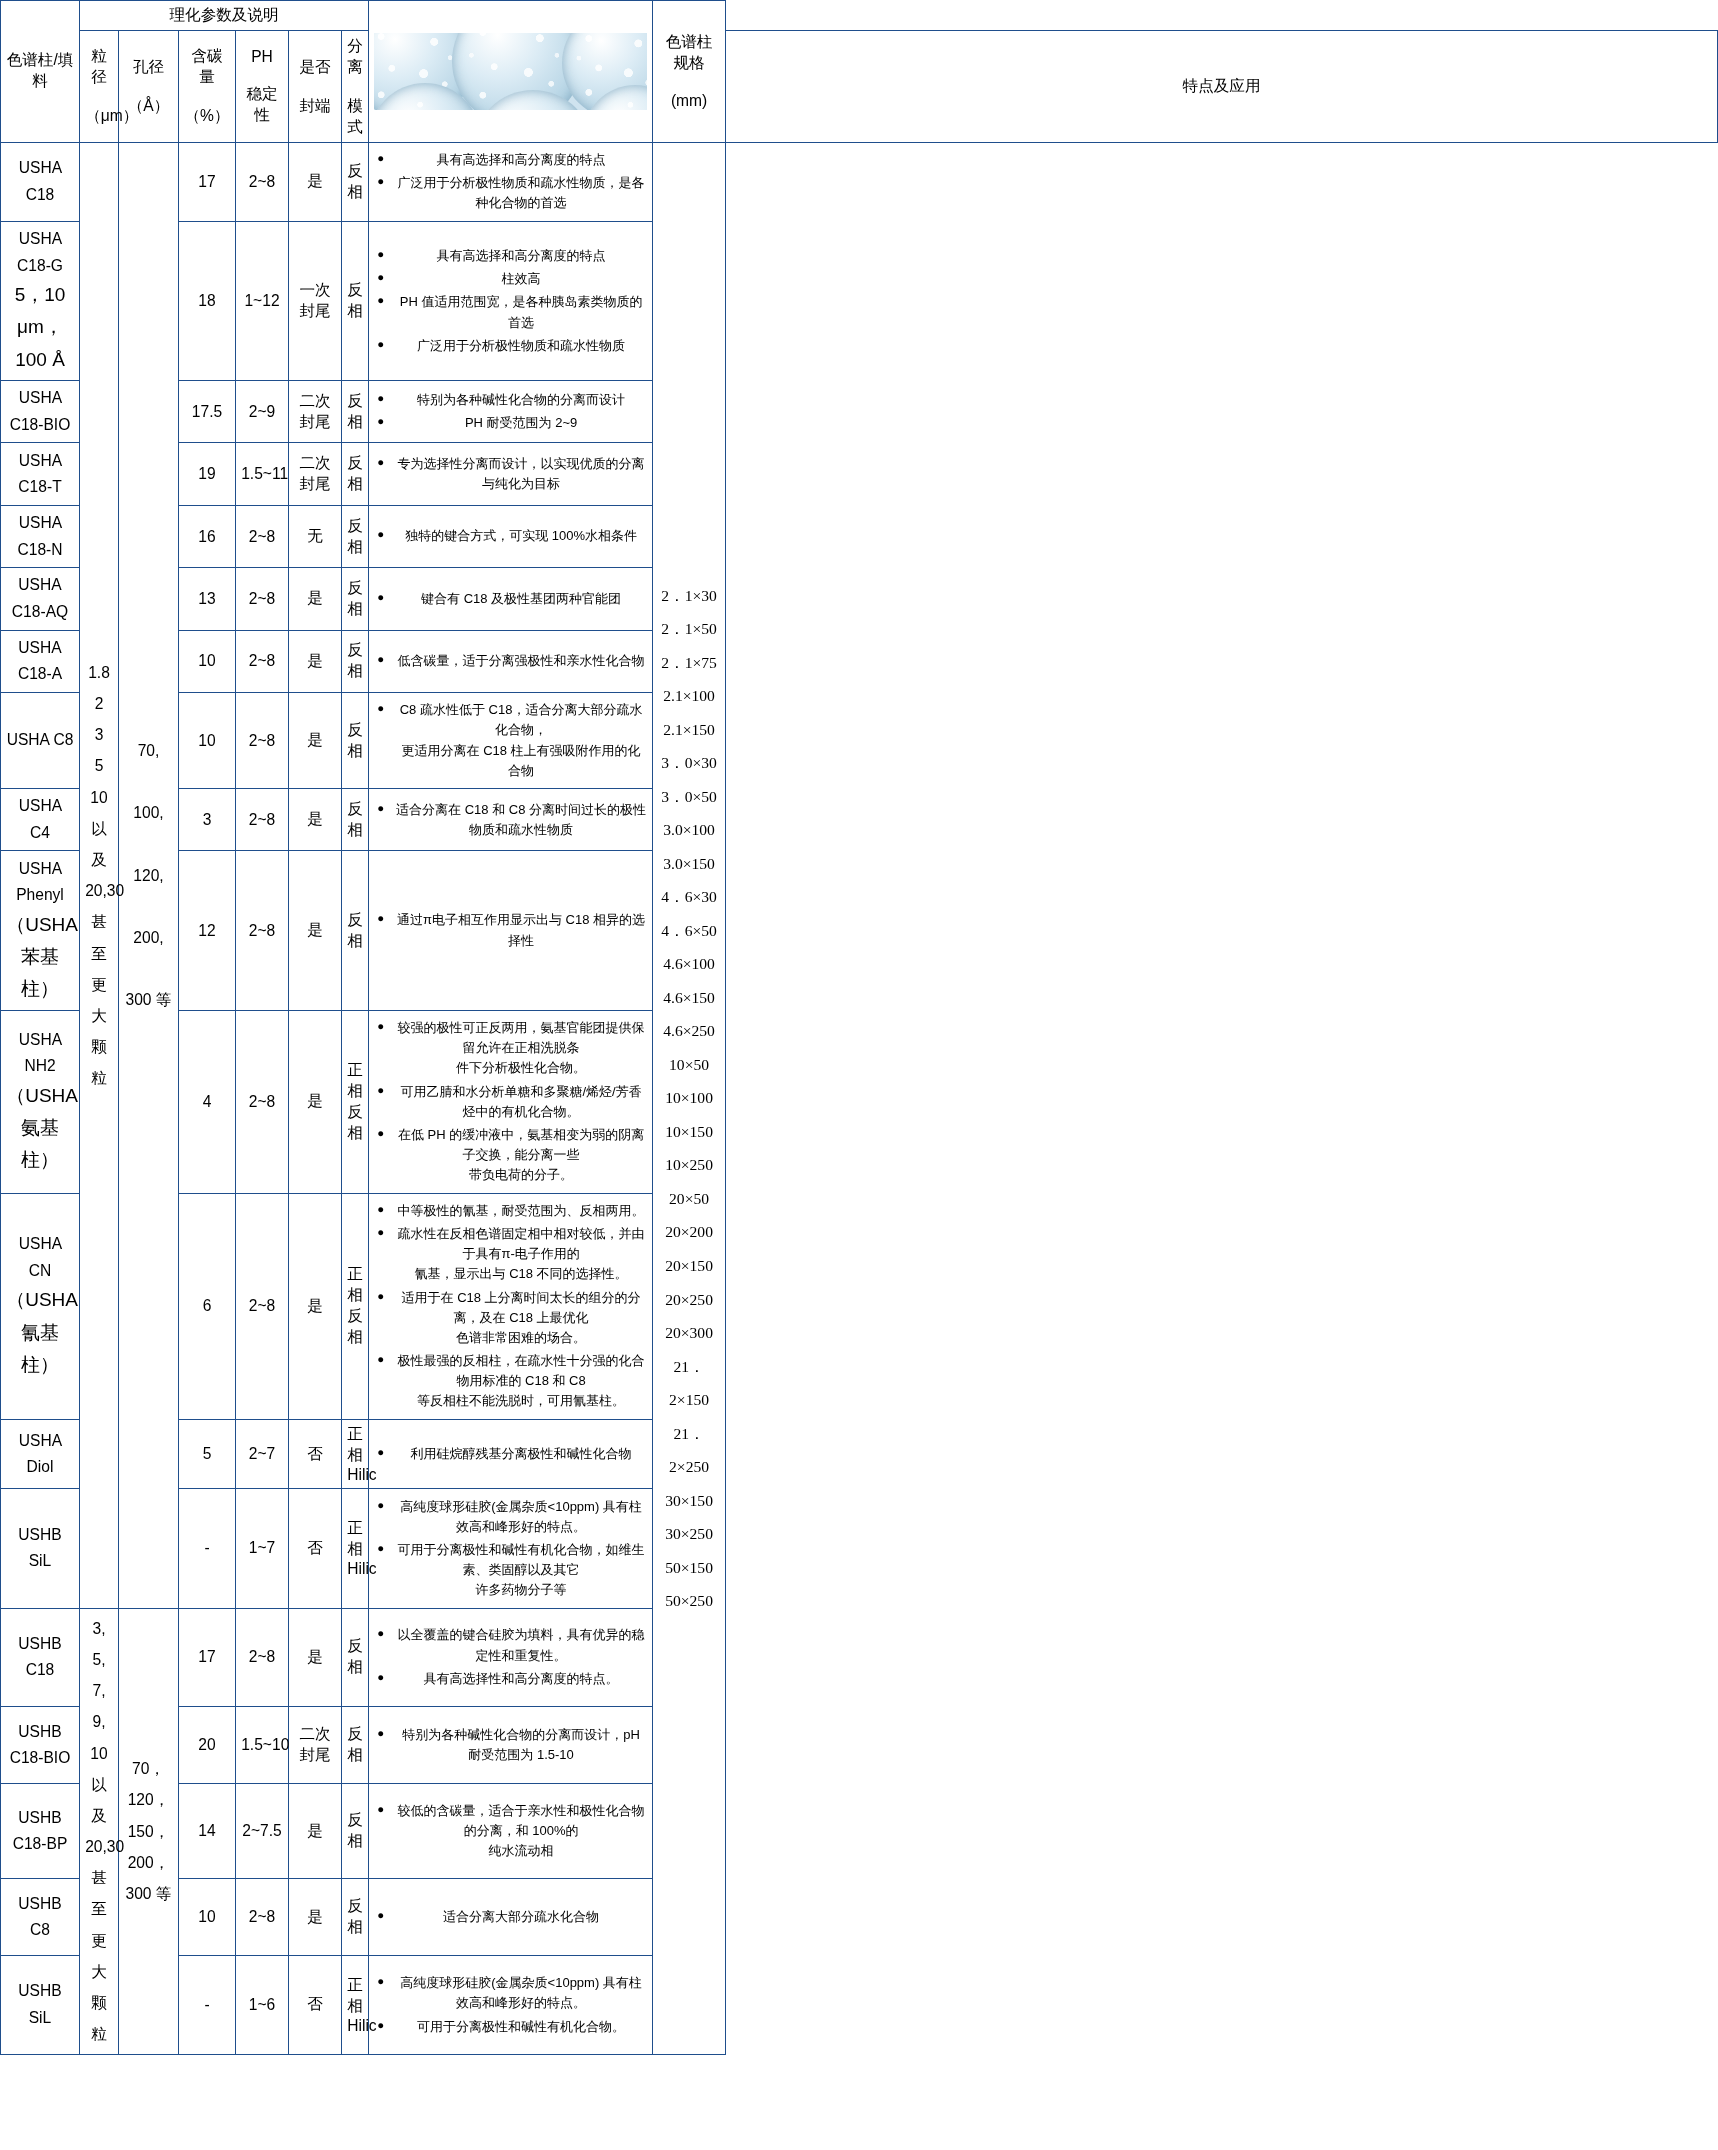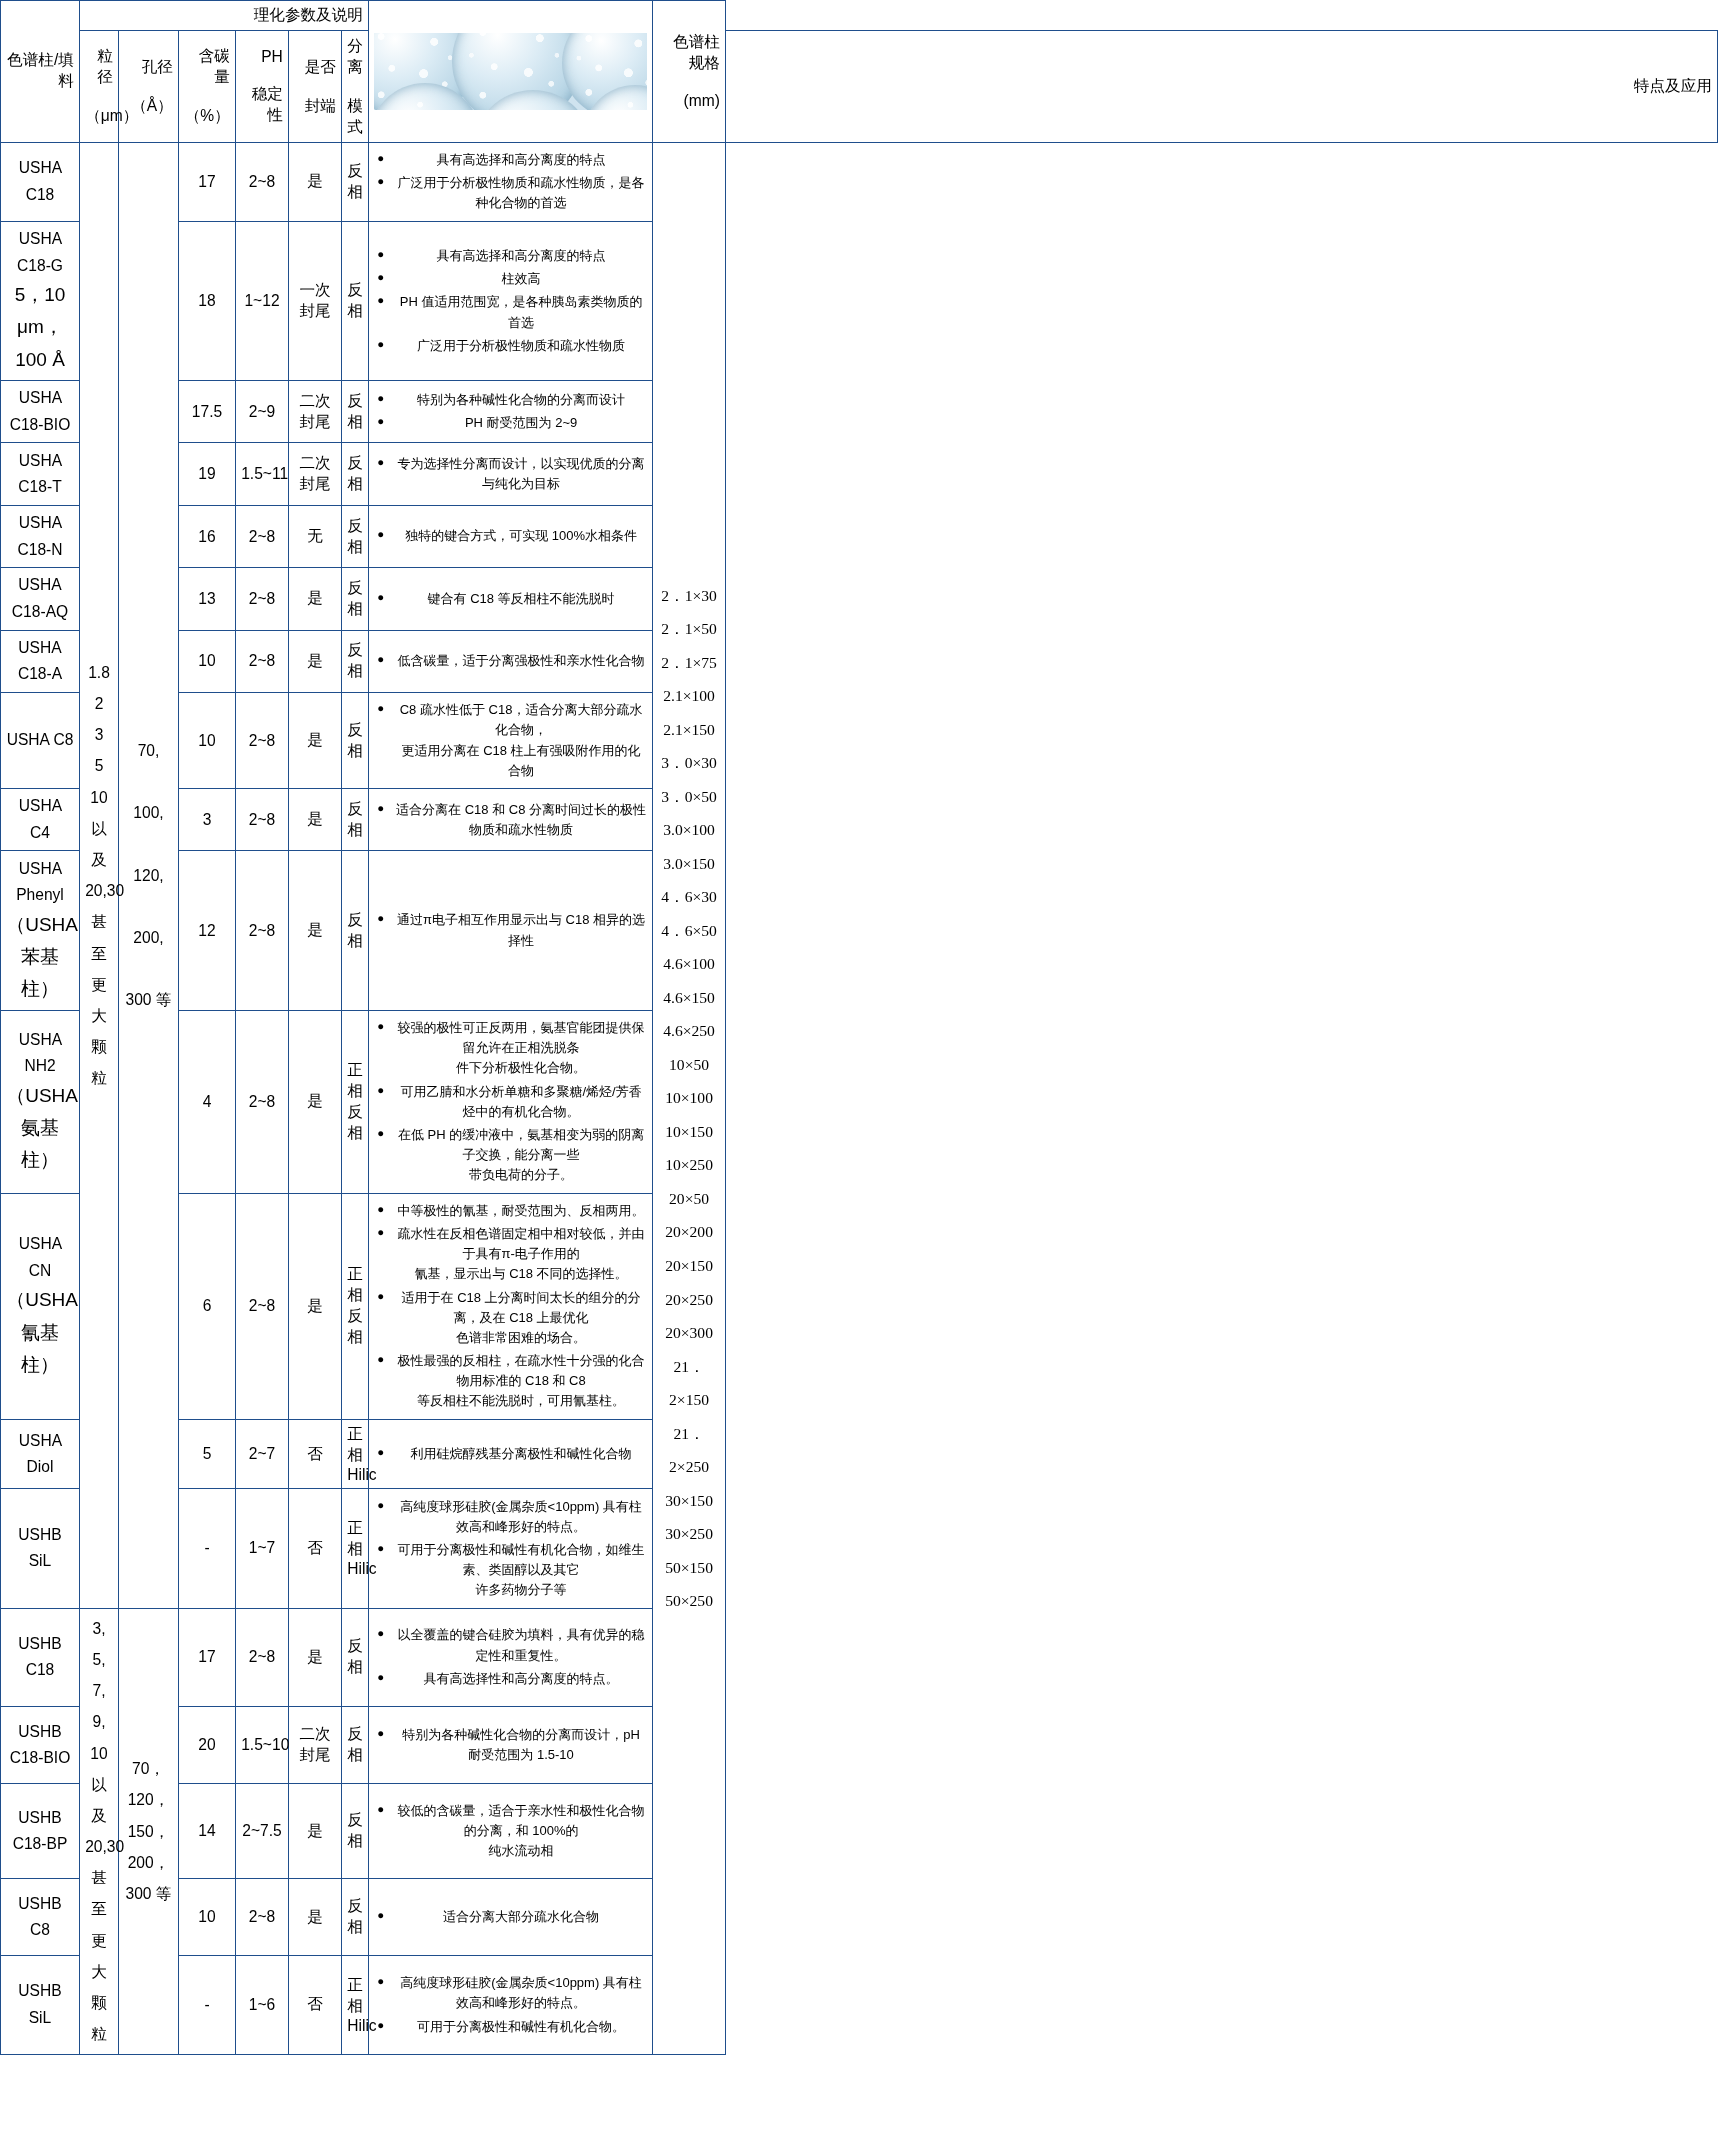--- a/index.html
+++ b/index.html
@@ -20,21 +20,21 @@
     border: 0.5px solid #1f4e8c;
     vertical-align: middle;
     padding: 4.2px 5.2px;
     font-size: 15.6px;
     color: #000000;
     background: #ffffff;
   }
   .hdr {
     background: #4a90d9;
     color: #000000;
-    text-align: right;
+    text-align: center;
     font-weight: normal;
     font-size: 16px;
   }
   .ctr { text-align: center; }
   .feat ul {
     margin: 0;
     padding-left: 21px;
     list-style: none;
   }
   .feat li {
@@ -233,21 +233,21 @@
       <tr>
         <td class="namecell">
           <div>USHA C18-AQ</div>
         </td>
         <td class="ctr">13</td>
         <td class="ctr">2~8</td>
         <td class="ctr">是</td>
         <td class="ctr">反相</td>
         <td class="feat">
           <ul>
-            <li>键合有 C18 等反相柱不能洗脱时</li>
+            <li>键合有 C18 及极性基团两种官能团</li>
           </ul>
         </td>
       </tr>
       <tr>
         <td class="namecell">
           <div>USHA C18-A</div>
         </td>
         <td class="ctr">10</td>
         <td class="ctr">2~8</td>
         <td class="ctr">是</td>

